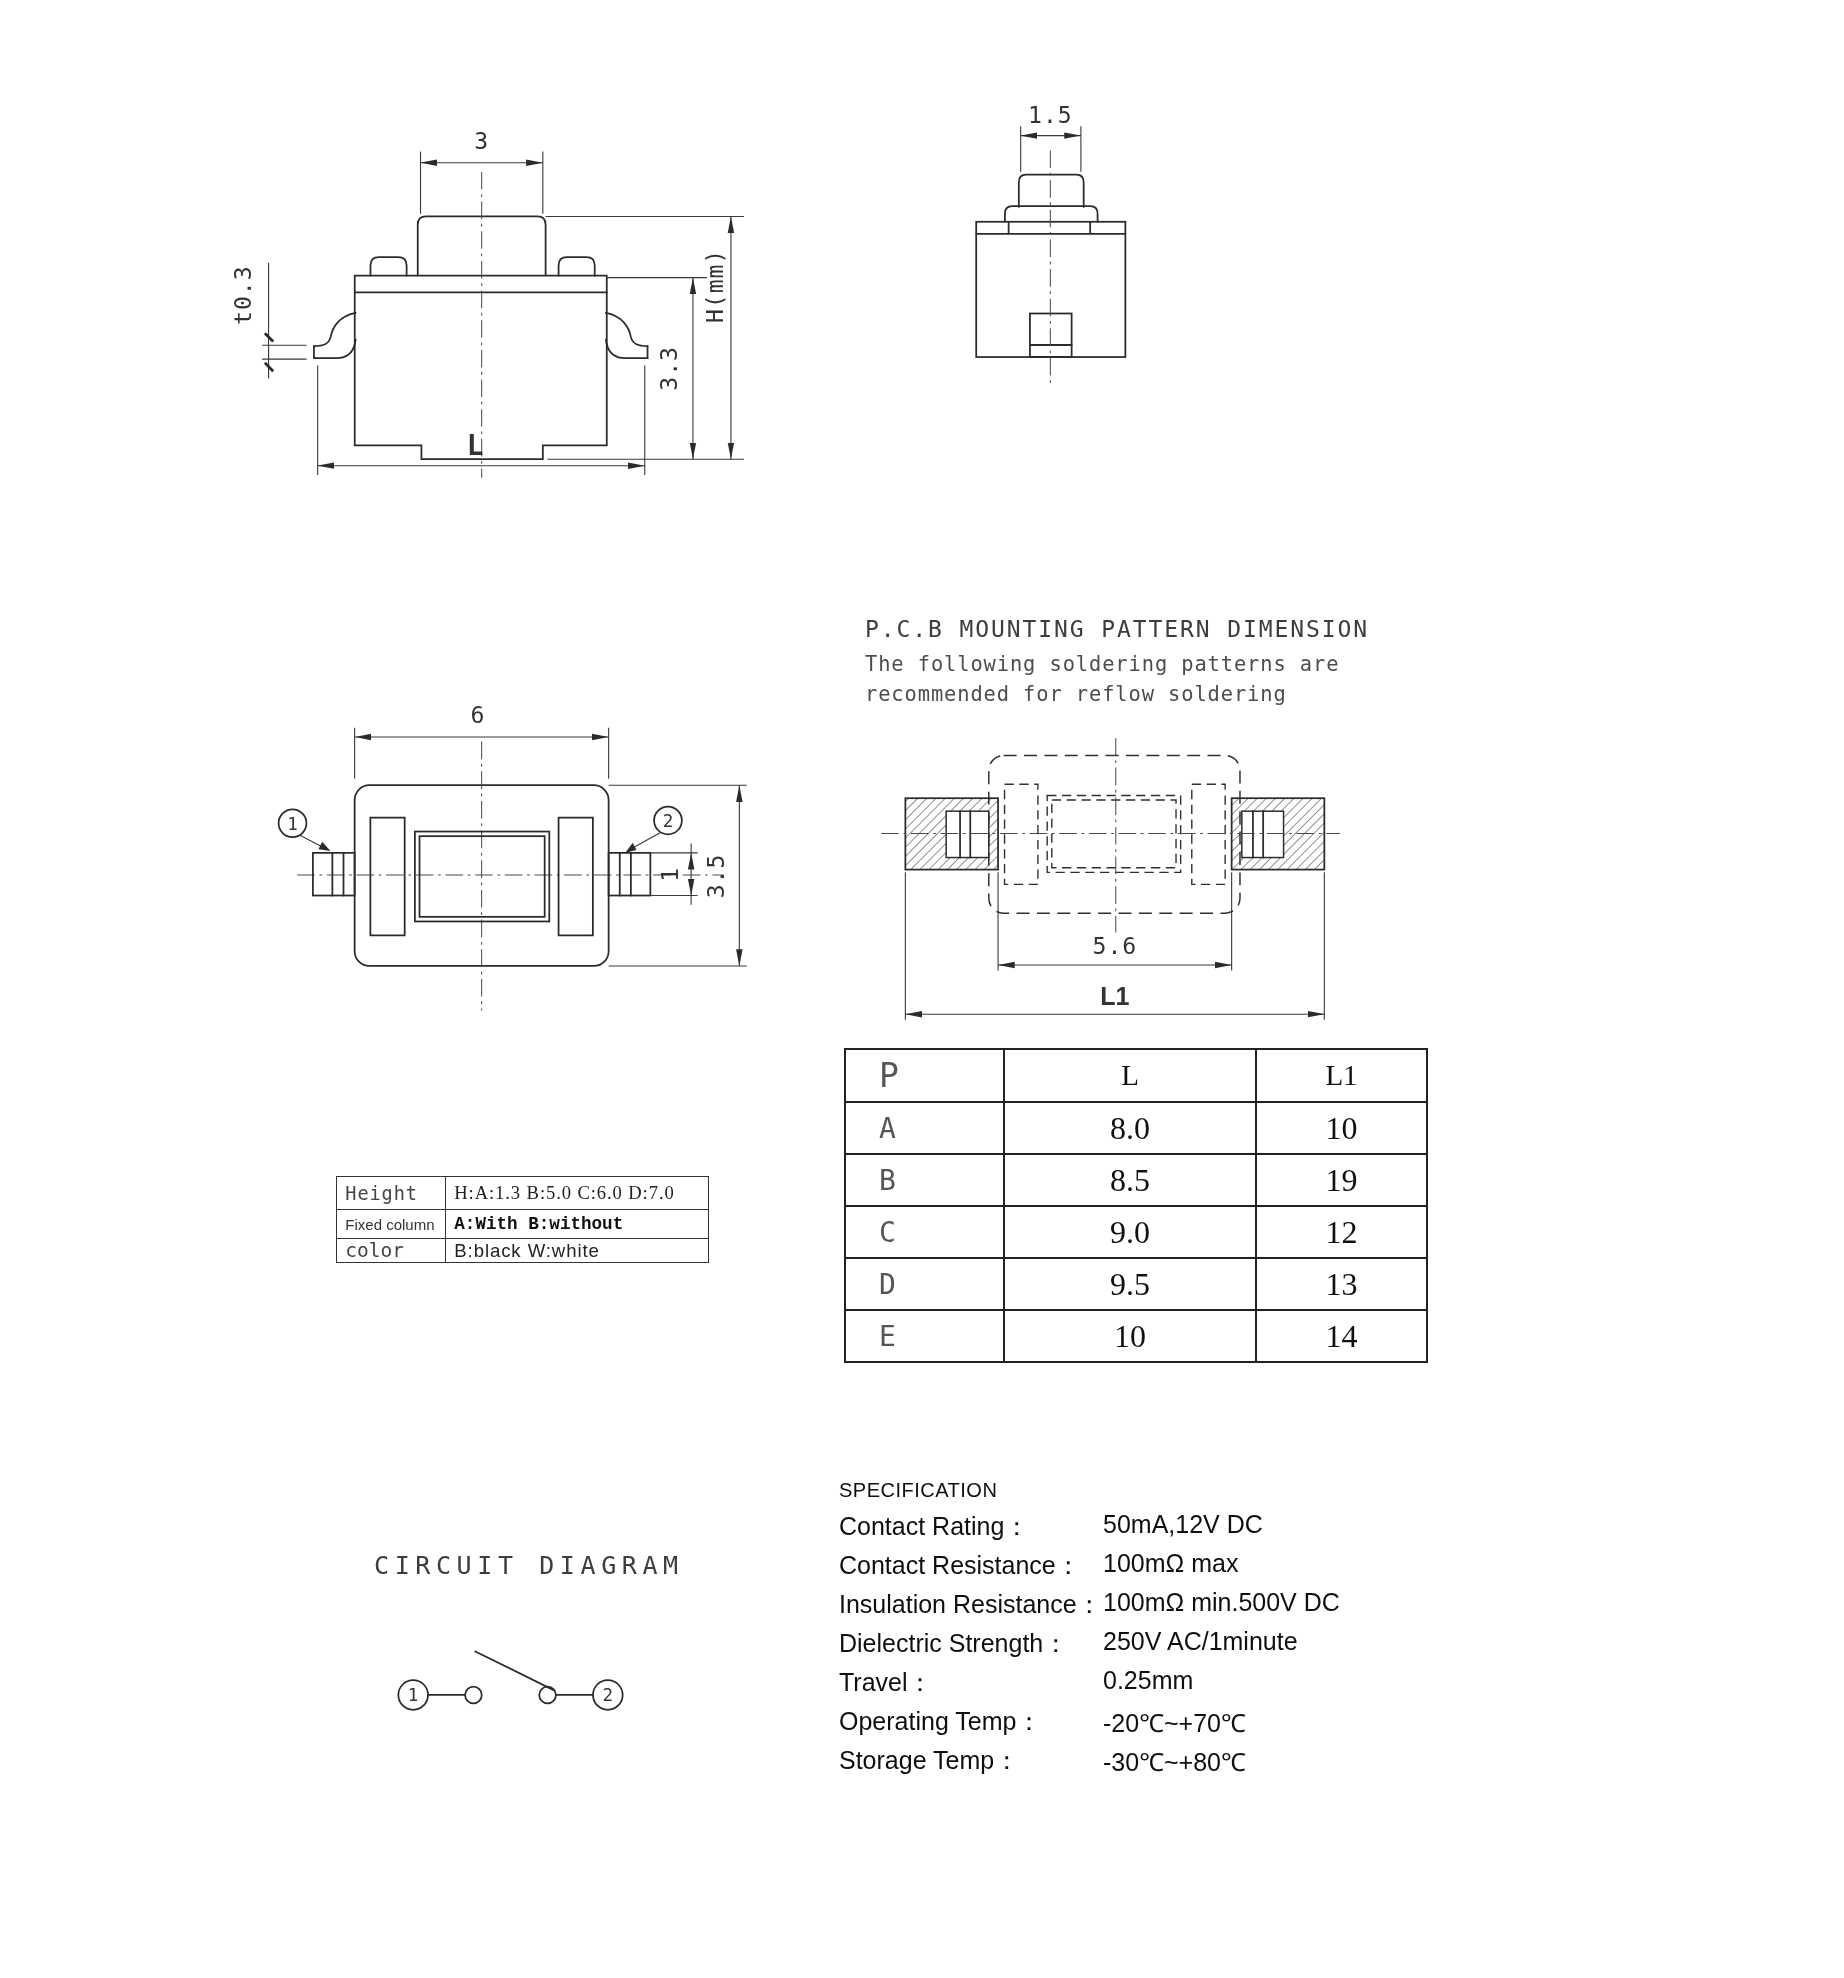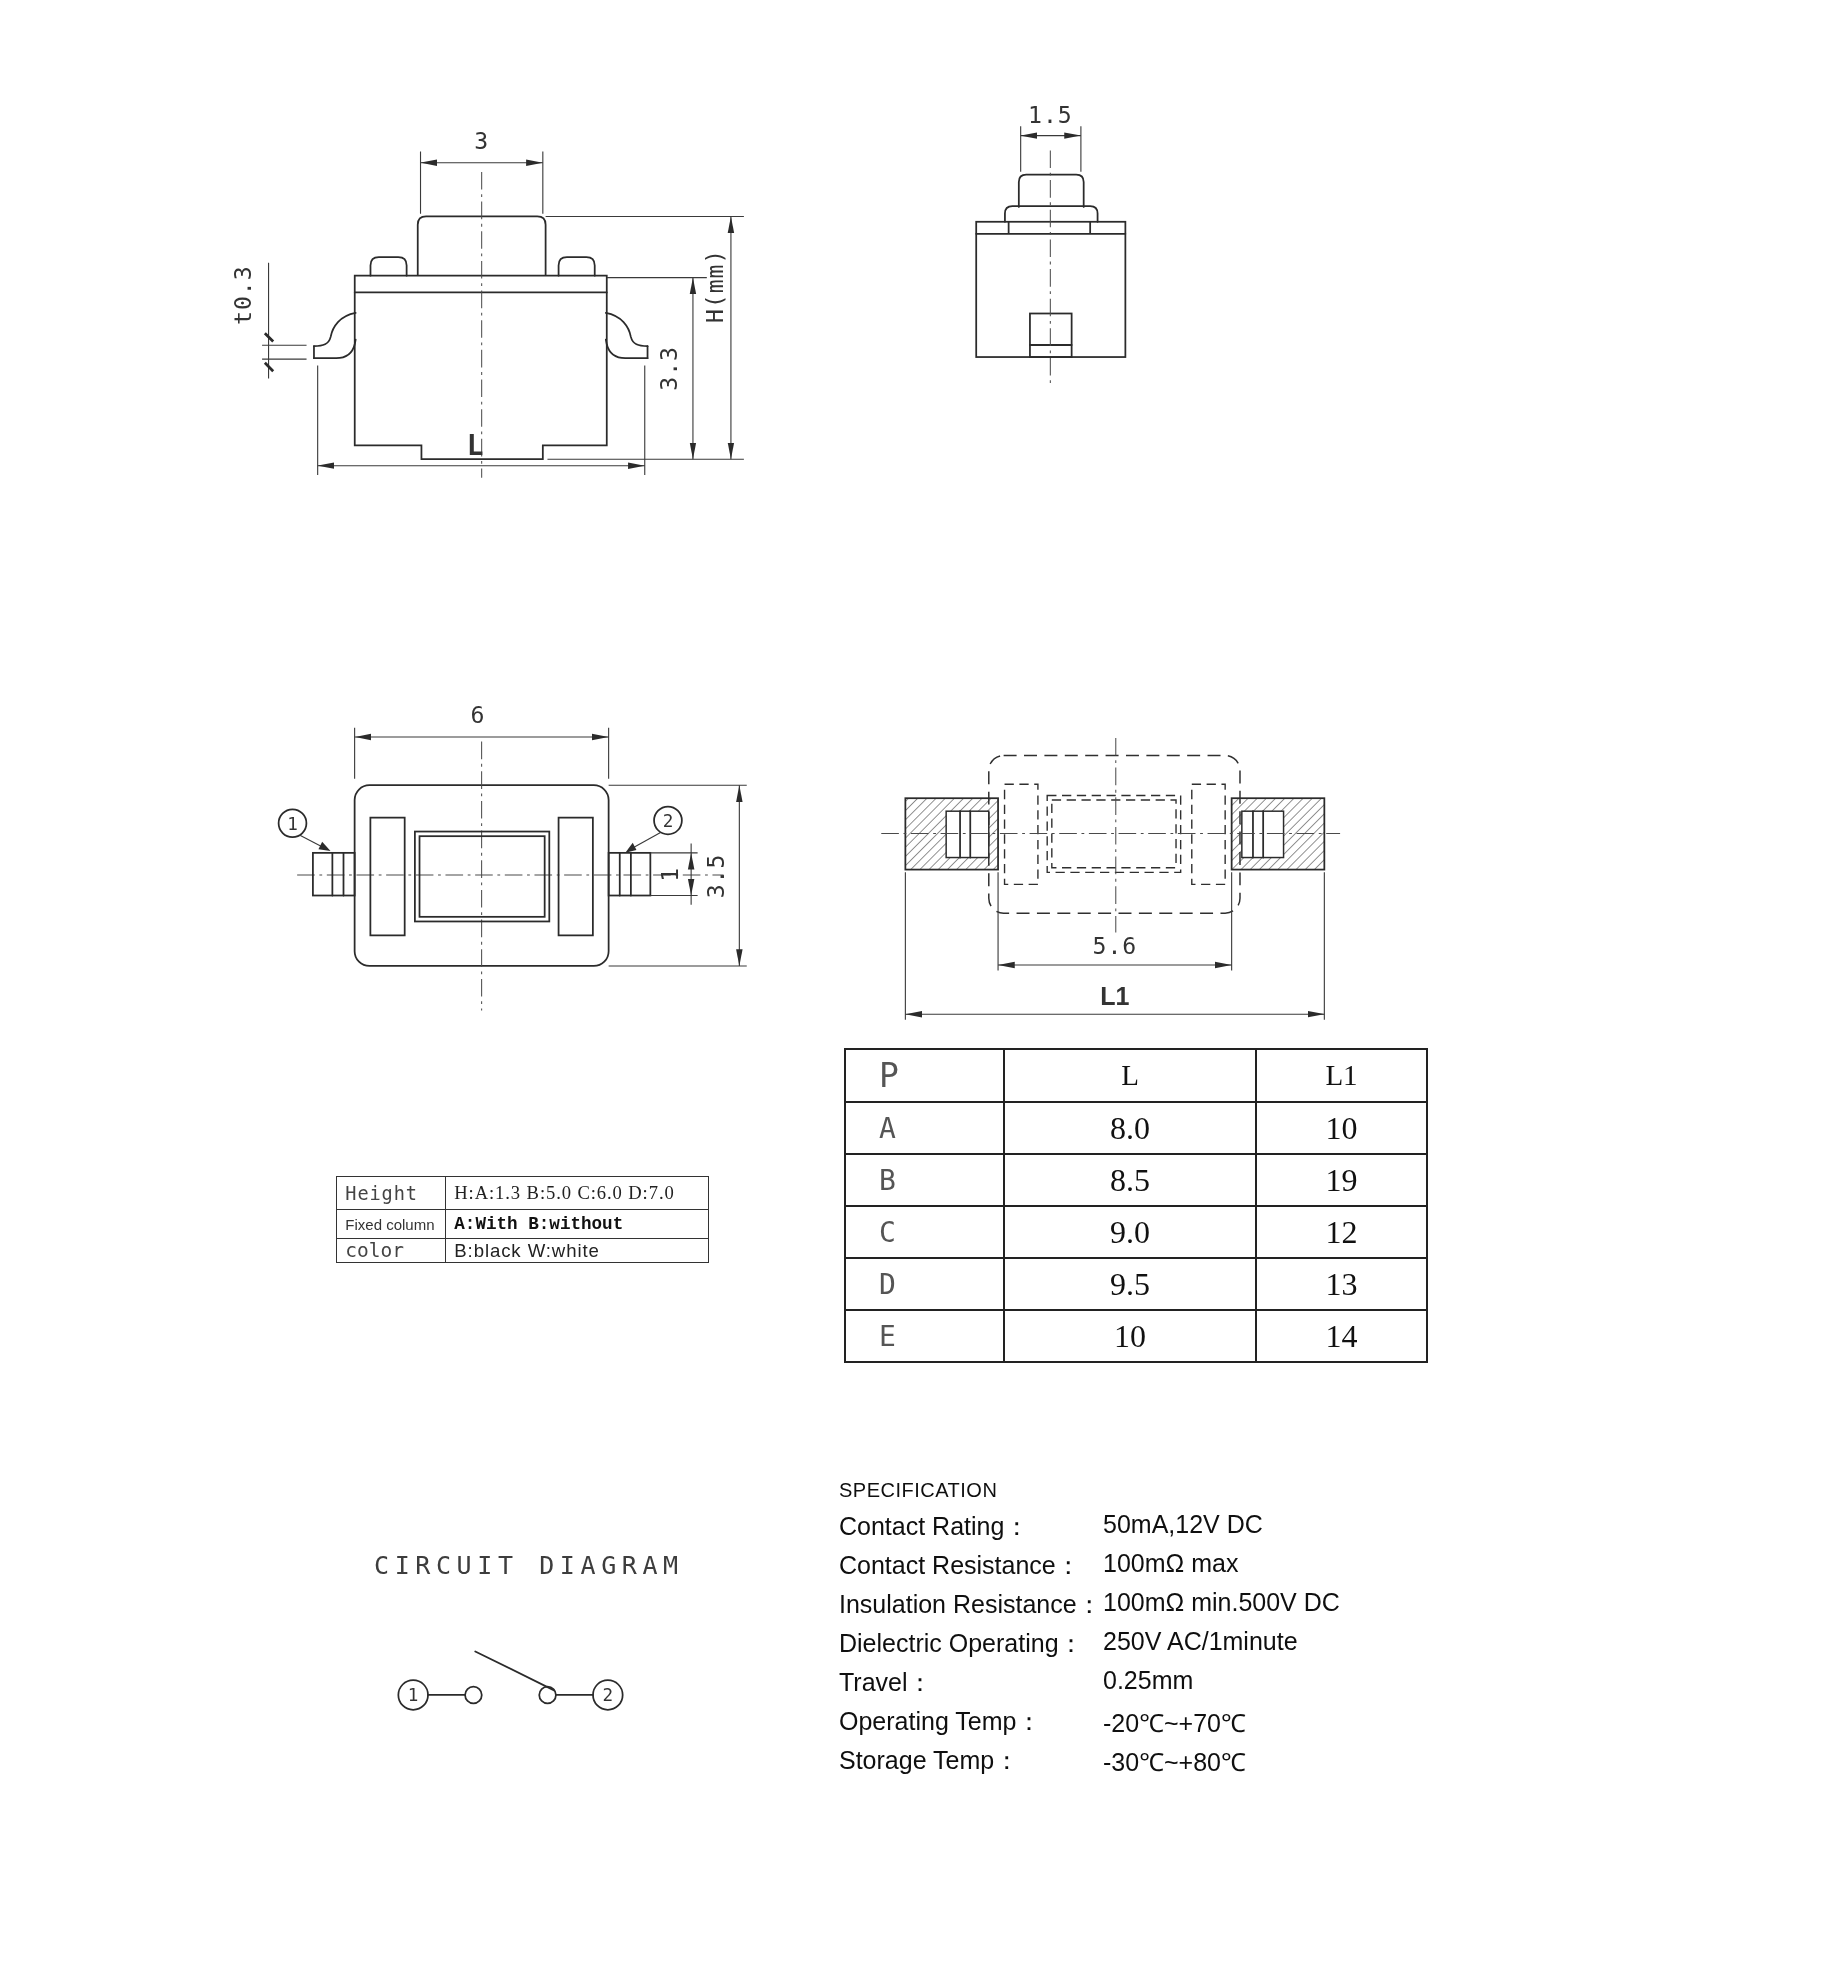--- a/index.html
+++ b/index.html
@@ -112,20 +112,25 @@
     <text class="dim" x="92" y="32" text-anchor="middle">1.5</text>
     <path class="ln" d="M58,123 V96 Q58,88 66,88 H120 Q128,88 128,96 V123"></path>
     <path class="ln" d="M43,139 V130 Q43,122 51,122 H135 Q143,122 143,130 V139"></path>
     <rect class="ln" x="12" y="139" width="161" height="146"></rect>
     <path class="ln" d="M12,152 H173 M47,139 V152 M135,139 V152"></path>
     <rect class="ln" x="70" y="238" width="45" height="47"></rect>
     <line class="ln" x1="70" y1="272" x2="115" y2="272"></line>
     <line class="cl" x1="92" y1="62" x2="92" y2="318"></line>
   </svg>
 
+  <div class="abs" style="left:865px;top:616px;">
+    <div class="pcb-title">P.C.B MOUNTING PATTERN DIMENSION</div>
+    <div class="pcb-note" style="margin-top:7.4px;">The following soldering patterns are</div>
+    <div class="pcb-note">recommended for reflow soldering</div>
+  </div>
 
   <svg class="abs" style="left:269px;top:686px;" width="492" height="343" viewBox="0 0 530 370">
     <defs>
       <marker id="ar3" markerUnits="userSpaceOnUse" markerWidth="18" markerHeight="9" refX="18" refY="4.5" orient="auto-start-reverse">
         <path d="M18,4.5 L0,1 L0,8 Z" fill="#2b2b2b"></path>
       </marker>
     </defs>
 
     <path class="thin" d="M92,45 V100 M366,45 V100"></path>
     <line class="thin" x1="92" y1="55" x2="366" y2="55" marker-start="url(#ar3)" marker-end="url(#ar3)"></line>
@@ -296,21 +301,21 @@
     </div>
     <div class="spec-row">
       <span>Contact Resistance：</span>
       <span class="spec-val">100mΩ max</span>
     </div>
     <div class="spec-row">
       <span>Insulation Resistance：</span>
       <span class="spec-val">100mΩ min.500V DC</span>
     </div>
     <div class="spec-row">
-      <span>Dielectric Operating：</span>
+      <span>Dielectric Strength：</span>
       <span class="spec-val">250V AC/1minute</span>
     </div>
     <div class="spec-row">
       <span>Travel：</span>
       <span class="spec-val">0.25mm</span>
     </div>
     <div class="spec-row">
       <span>Operating Temp：</span>
       <span class="spec-val">-20℃~+70℃</span>
     </div>

